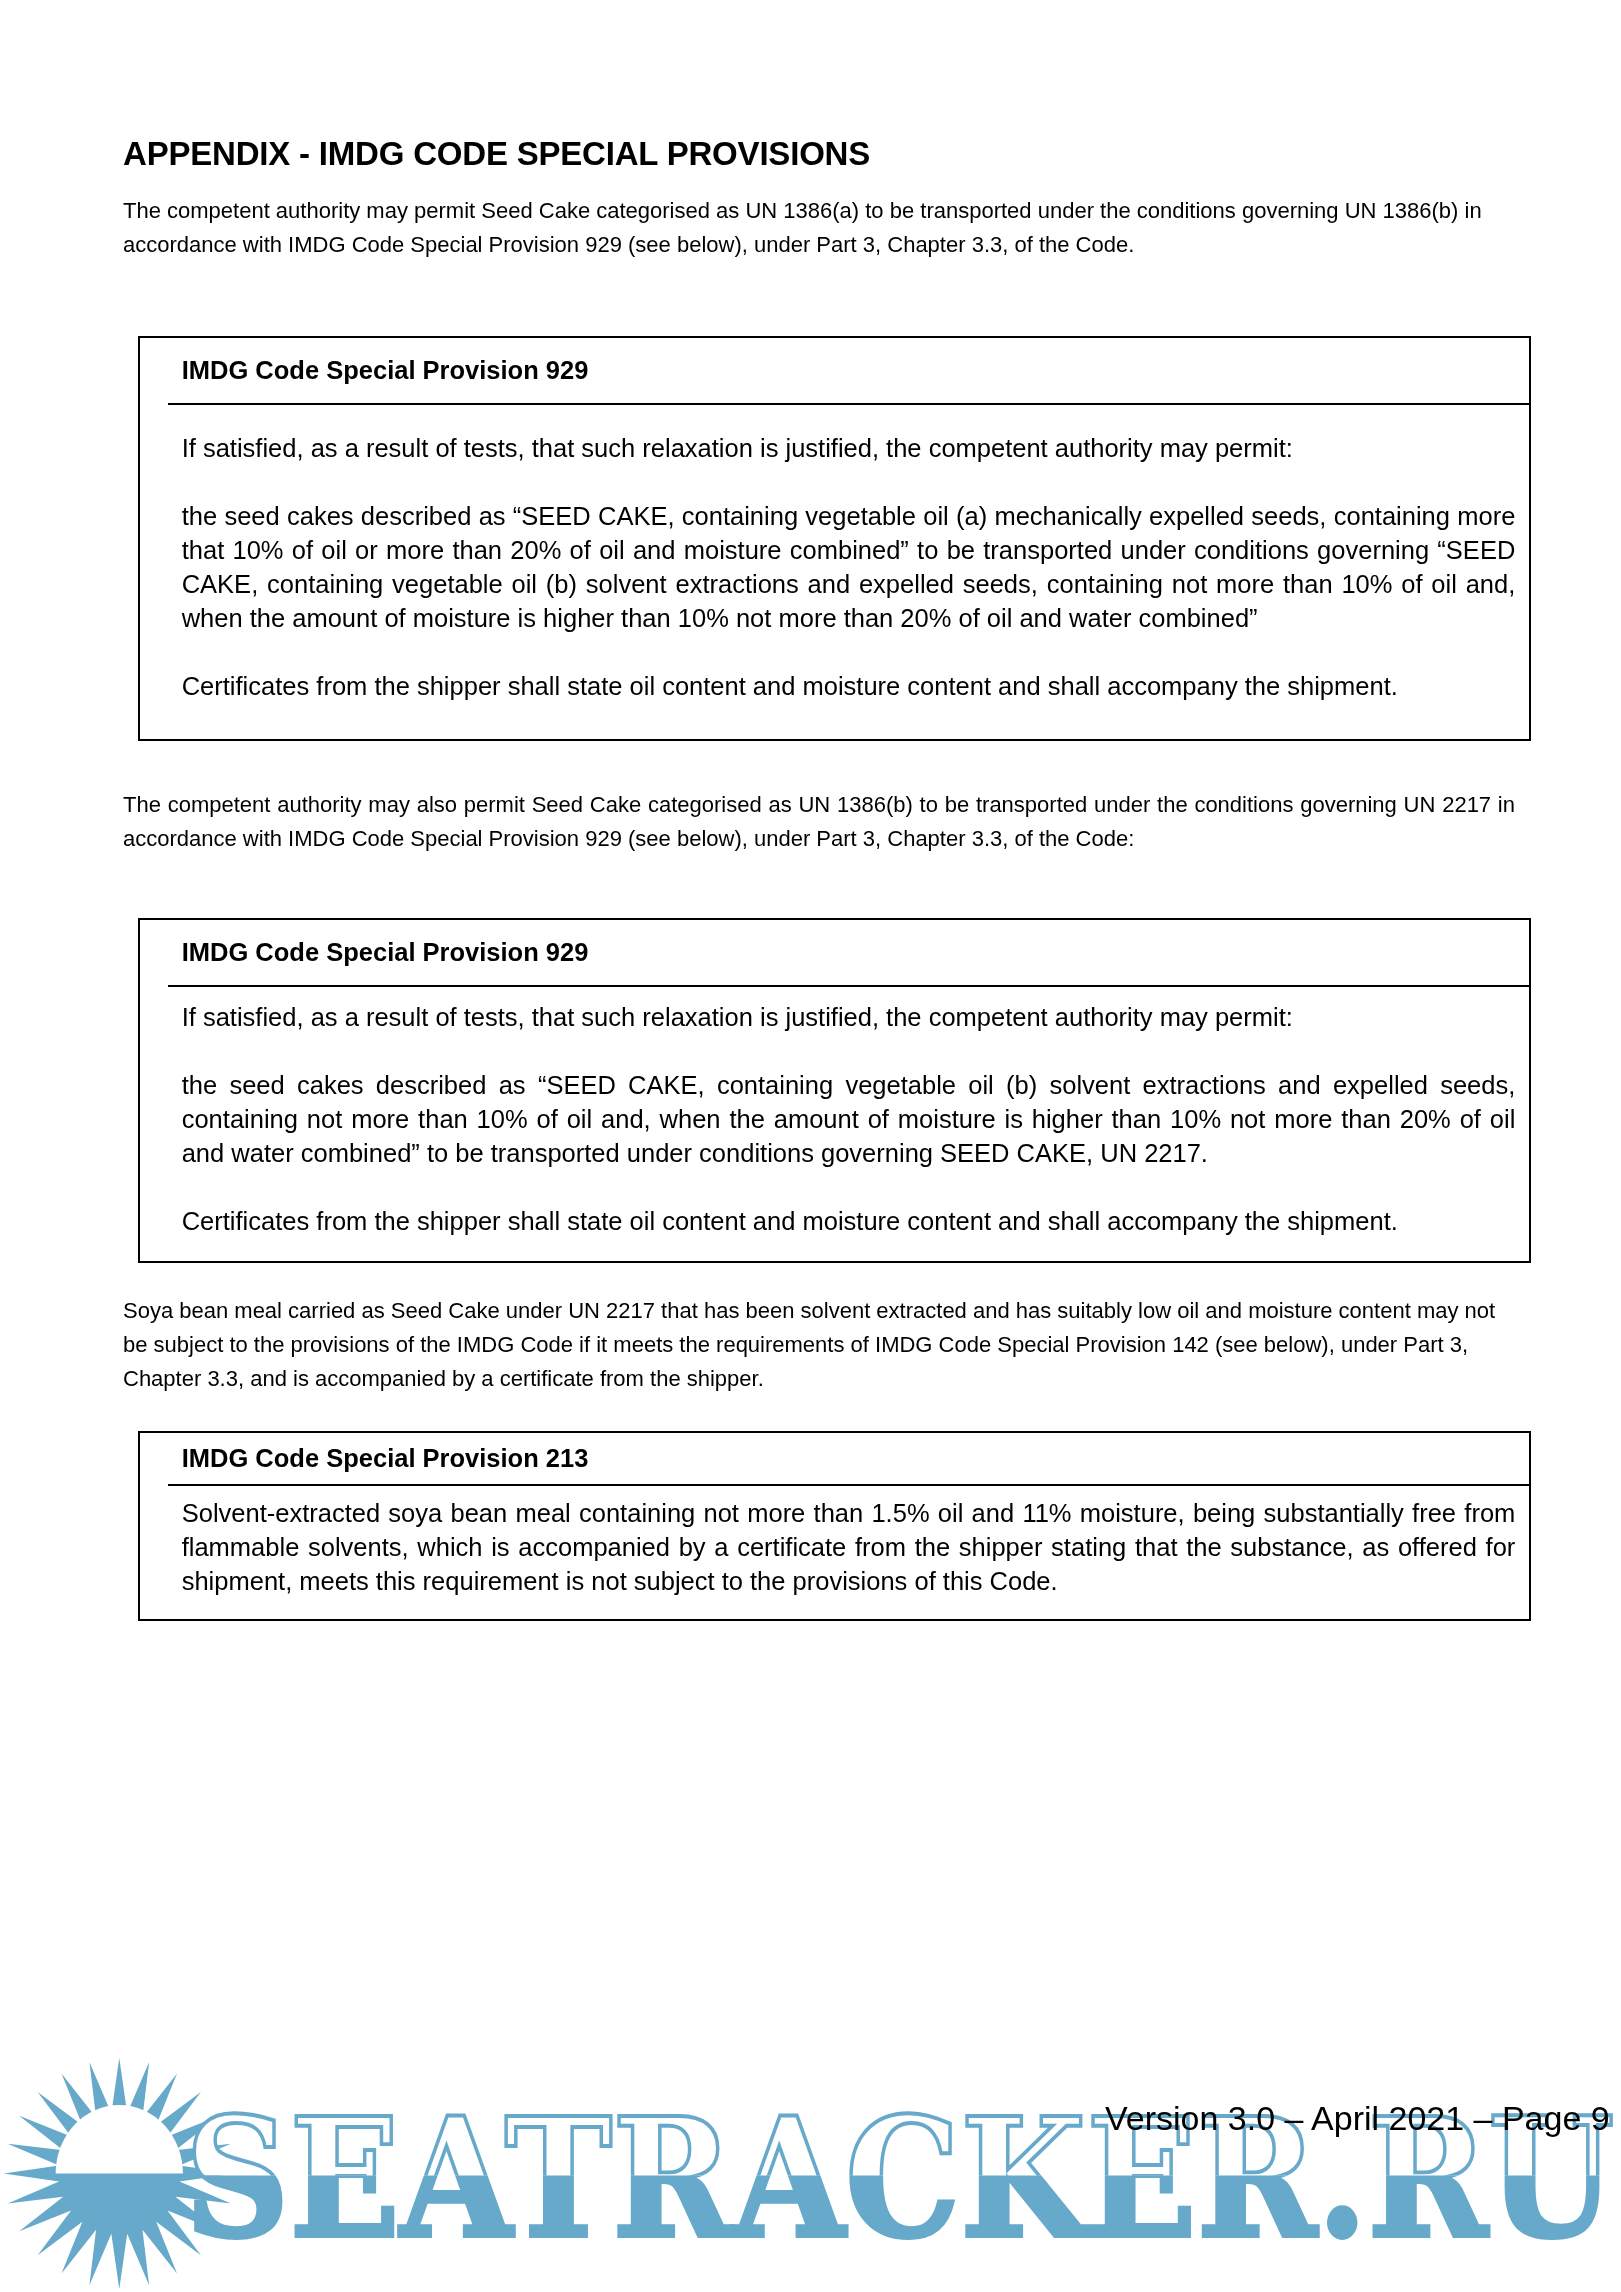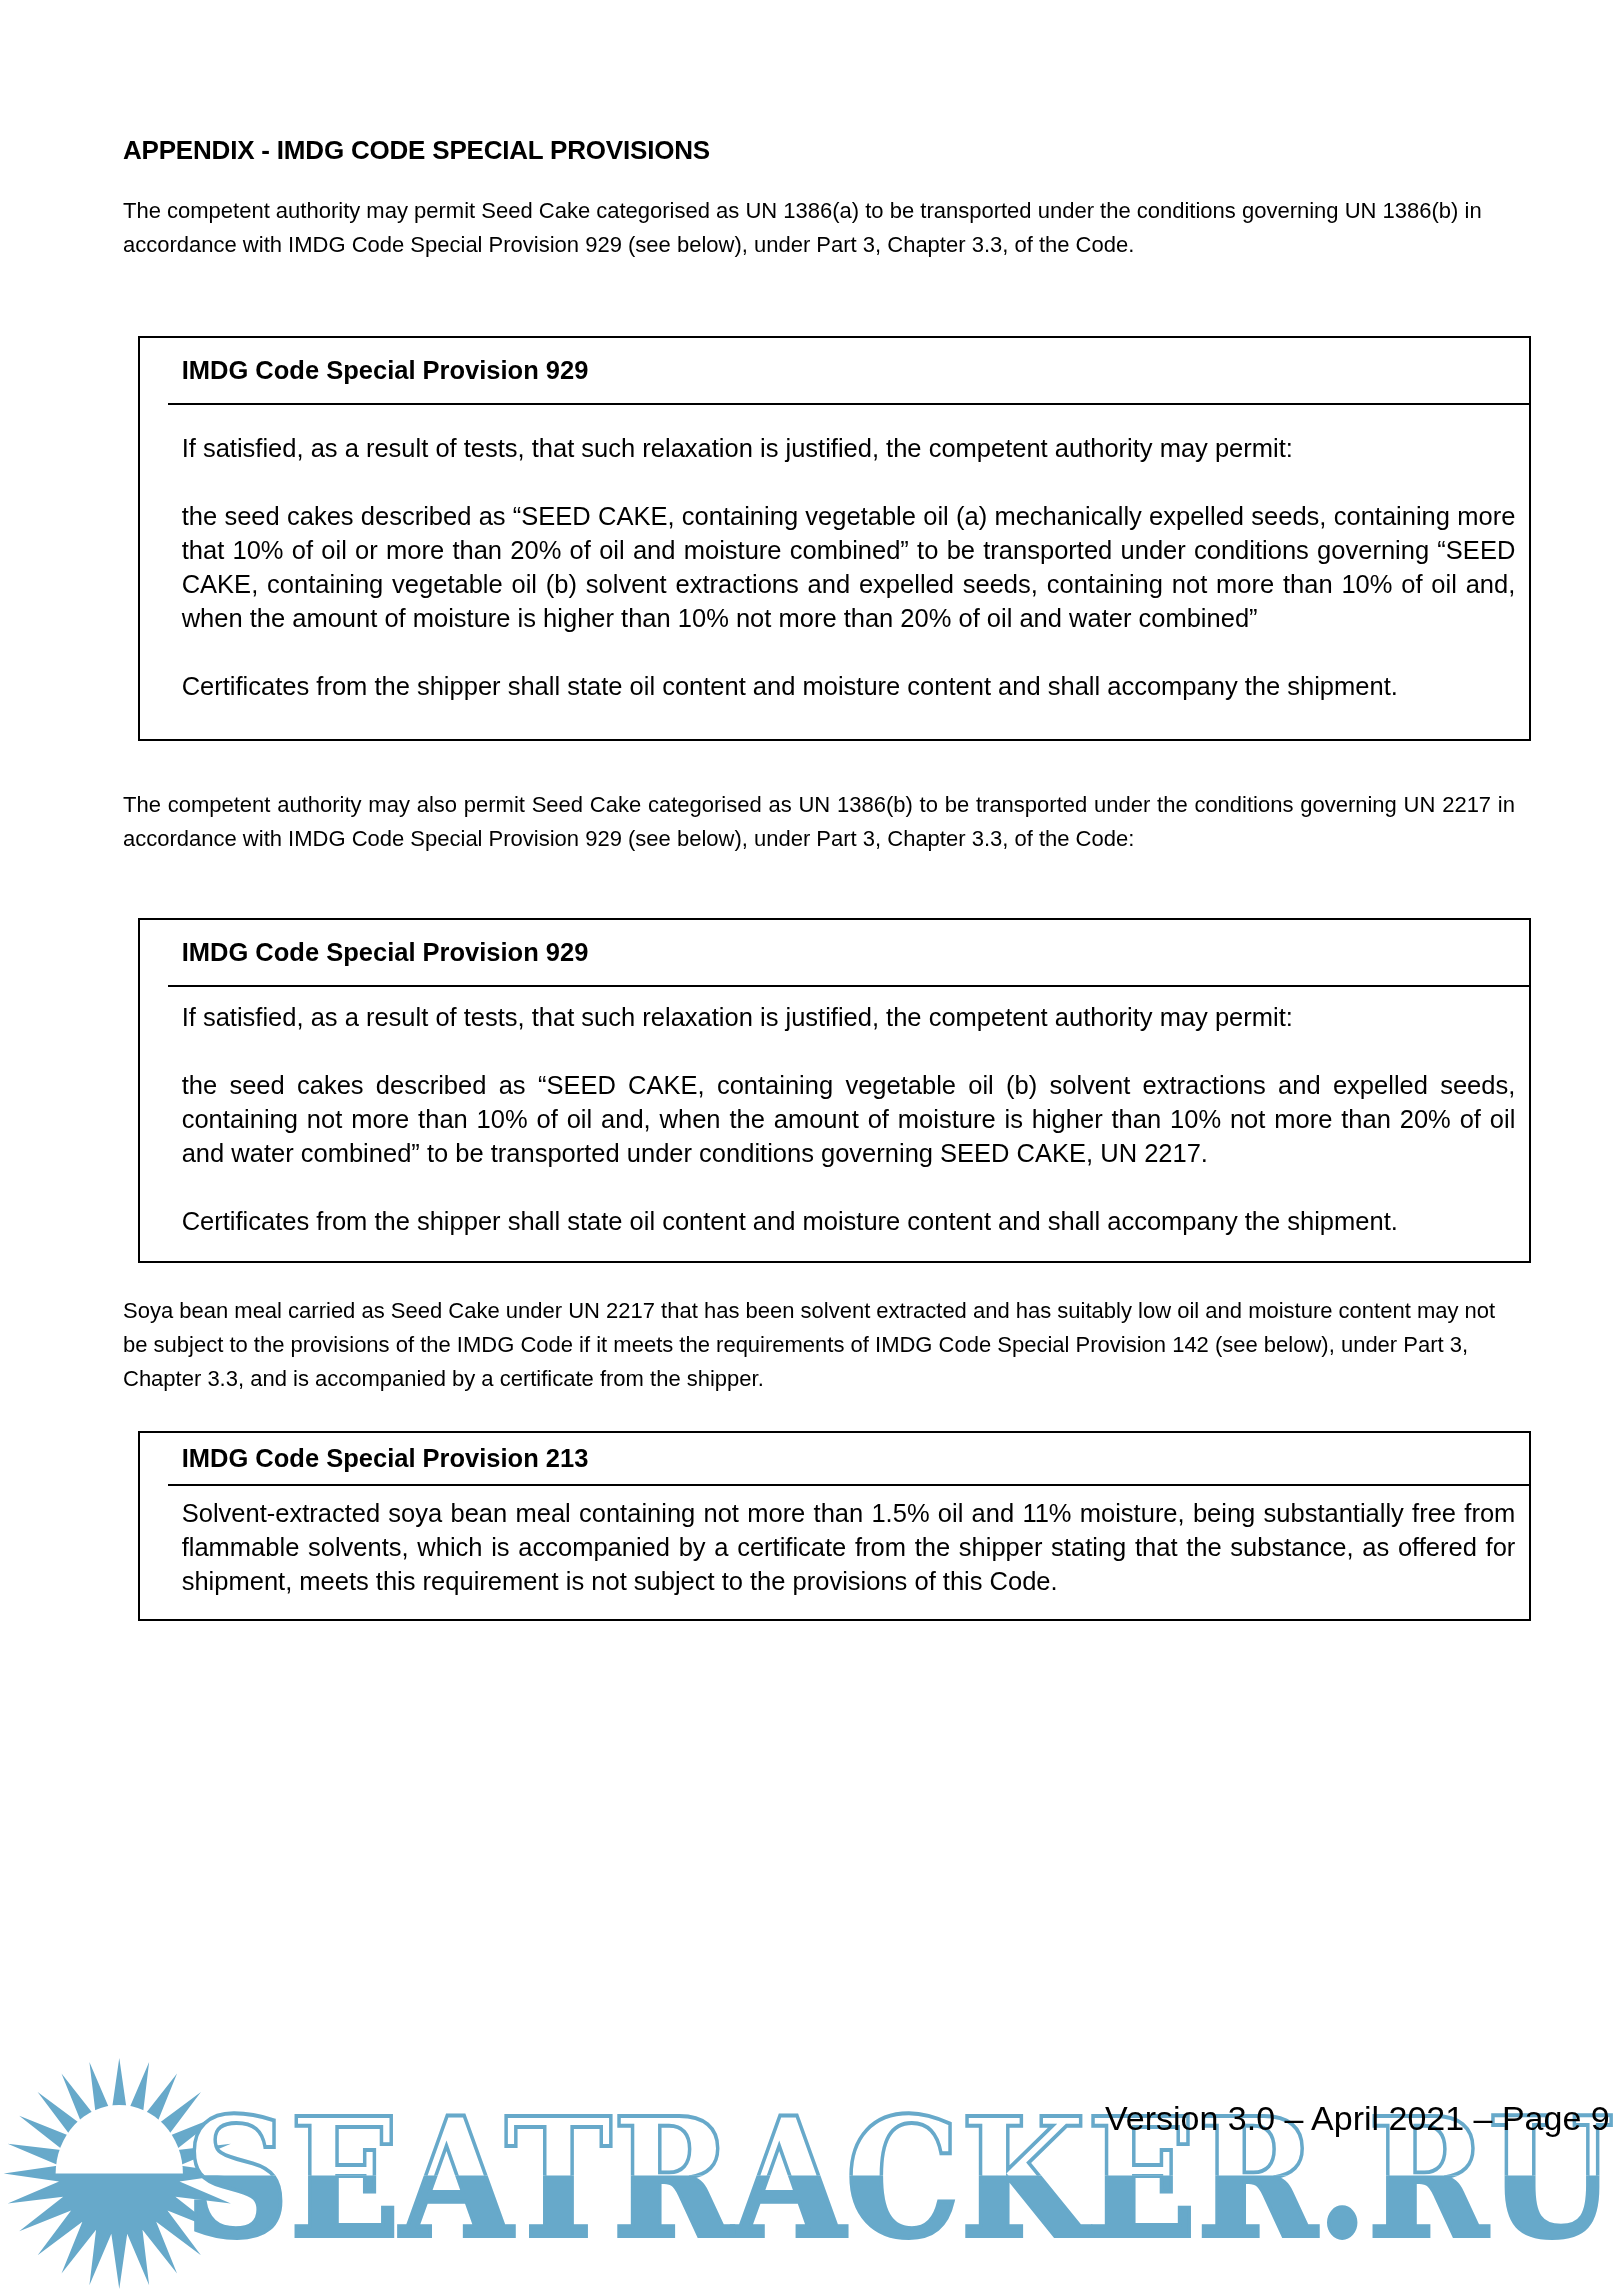--- a/index.html
+++ b/index.html
@@ -2,21 +2,21 @@
 <html><head>
 <meta charset="utf-8">
 <style>
   html, body { margin: 0; padding: 0; background: #ffffff; }
   body {
     width: 1621px; height: 2293px; position: relative; overflow: hidden;
     font-family: "Liberation Sans", sans-serif; color: #000;
   }
   .page-title {
     position: absolute; left: 123px; top: 135px;
-    font-size: 26px; font-weight: bold; letter-spacing: -0.2px;
+    font-size: 33px; font-weight: bold; letter-spacing: -0.2px;
     margin: 0;
   }
   .para {
     position: absolute; left: 123px; width: 1392px;
     font-size: 22px; line-height: 34px; margin: 0;
   }
   .para.justify { text-align: justify; text-align-last: left; }
   .prov-box {
     position: absolute; left: 138px; width: 1393px;
     border: 2.9px solid #000; box-sizing: border-box; padding-left: 28px;

